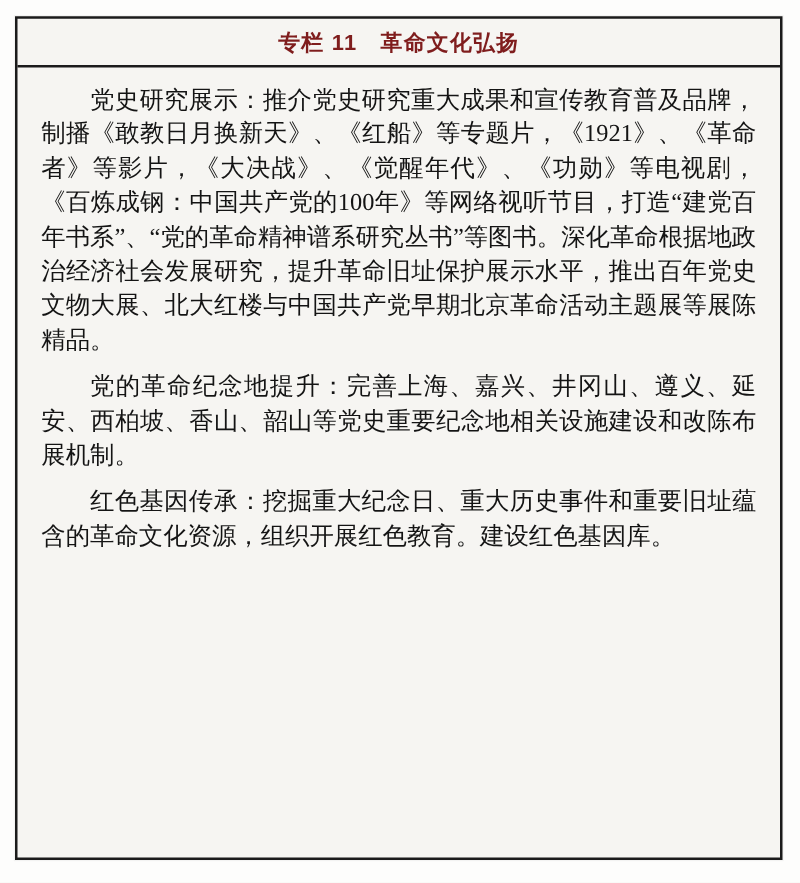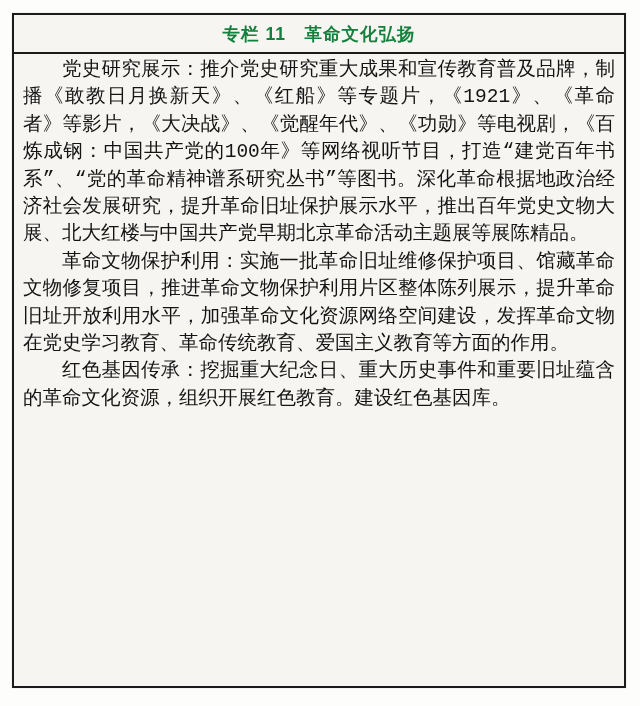--- a/index.html
+++ b/index.html
@@ -28,40 +28,39 @@
   .panel-title {
     height: 37px;
     border-bottom: 2px solid #1b1b1b;
     display: flex;
     align-items: center;
     justify-content: center;
     font-family: "Liberation Sans", sans-serif;
     font-weight: bold;
     font-size: 17.5px;
     letter-spacing: 1px;
-    color: #15803d;
+    color: #7f1d1d;
   }
   .panel-body {
     padding: 3px 9px 0 9px;
     font-size: 19.5px;
     line-height: 27.4px;
     color: #141414;
     text-align: justify;
     text-justify: inter-ideograph;
   }
   .panel-body p {
-    margin: 0;
+    margin: 10px;
     text-indent: 2em;
-    font-family: Liberation Mono, monospace;
   }
 </style>
 </head>
 <body>
 
 <div class="panel">
   <div class="panel-title">专栏 11　革命文化弘扬</div>
   <div class="panel-body">
     <p>党史研究展示：推介党史研究重大成果和宣传教育普及品牌，制播《敢教日月换新天》、《红船》等专题片，《1921》、《革命者》等影片，《大决战》、《觉醒年代》、《功勋》等电视剧，《百炼成钢：中国共产党的100年》等网络视听节目，打造“建党百年书系”、“党的革命精神谱系研究丛书”等图书。深化革命根据地政治经济社会发展研究，提升革命旧址保护展示水平，推出百年党史文物大展、北大红楼与中国共产党早期北京革命活动主题展等展陈精品。</p>
-    <p>革命文物保护利用：实施一批革命旧址维修保护项目、馆藏革命文物修复项目，推进革命文物保护利用片区整体陈列展示，提升革命旧址开放利用水平，加强革命文化资源网络空间建设，发挥革命文物在党史学习教育、革命传统教育、爱国主义教育等方面的作用。</p>
+    <p>党的革命纪念地提升：完善上海、嘉兴、井冈山、遵义、延安、西柏坡、香山、韶山等党史重要纪念地相关设施建设和改陈布展机制。</p>
     <p>红色基因传承：挖掘重大纪念日、重大历史事件和重要旧址蕴含的革命文化资源，组织开展红色教育。建设红色基因库。</p>
 
   </div>
 </div>
 
 </body></html>

